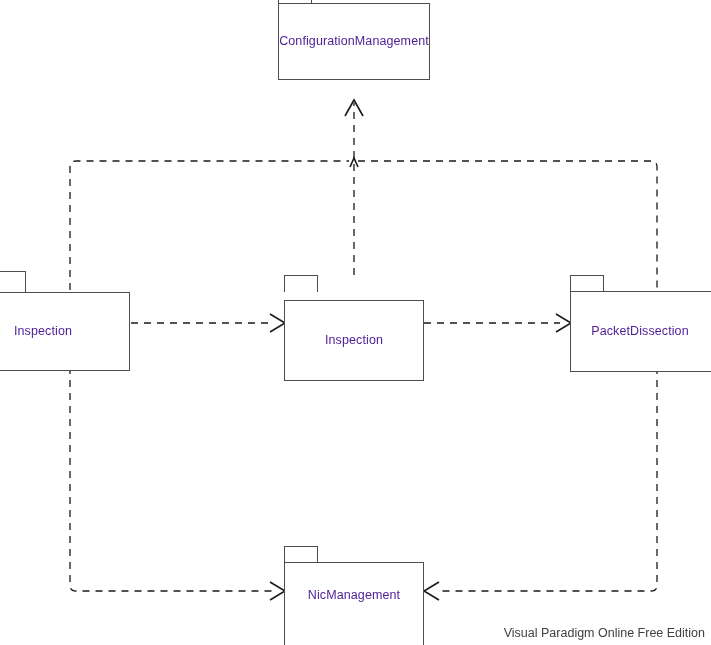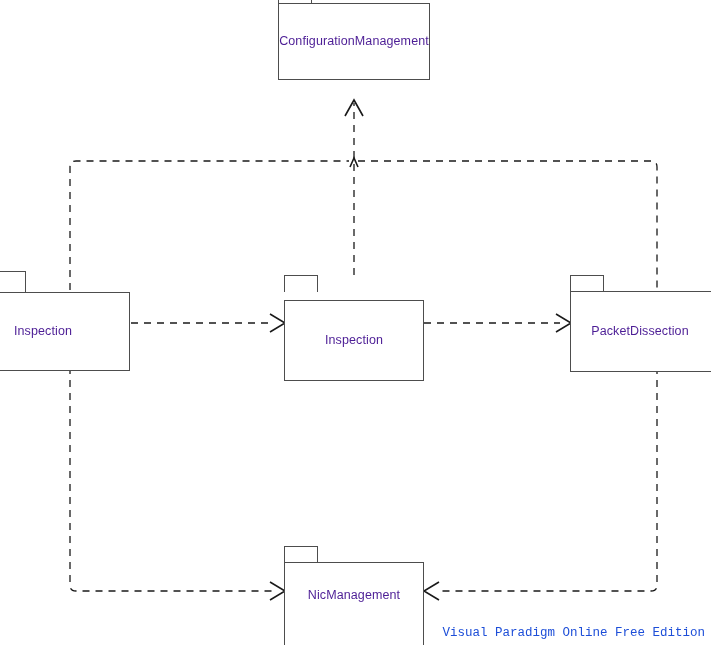--- a/index.html
+++ b/index.html
@@ -58,23 +58,23 @@
     color: #4c1d95;
     line-height: 1.2;
     text-align: center;
     white-space: nowrap;
     letter-spacing: 0.1px;
   }
   #watermark {
     position: absolute;
     right: 6px;
     bottom: 5px;
-    font-family: Liberation Mono, monospace;
+    font-family: Liberation Sans, sans-serif;
     font-size: 12.5px;
-    color: #1d4ed8;
+    color: #404040;
     white-space: nowrap;
   }
 </style>
 </head>
 <body>
 
 <div id="canvas">
 
   <svg id="edges" viewBox="0 0 711 645" width="711" height="645" xmlns="http://www.w3.org/2000/svg">
 

